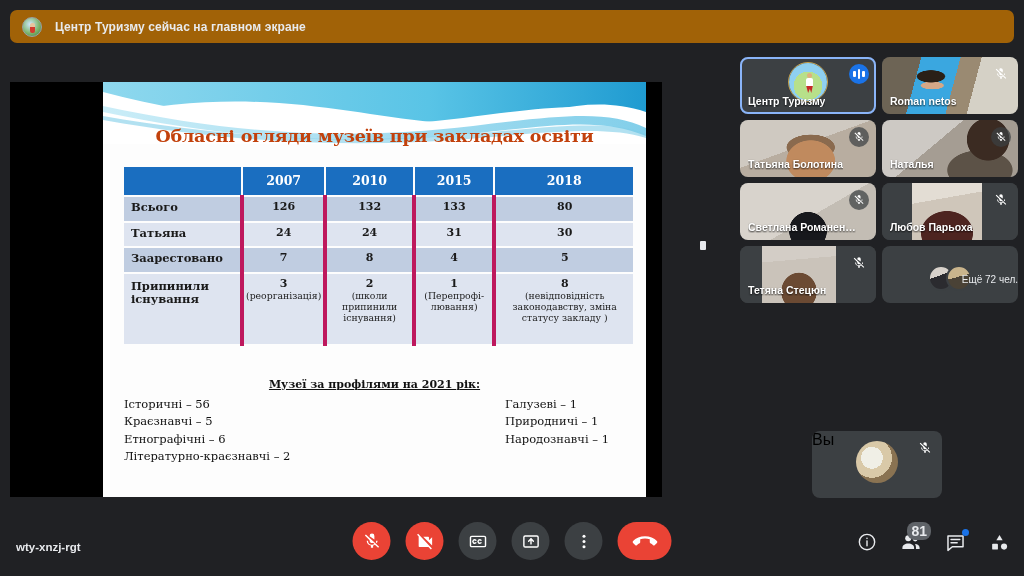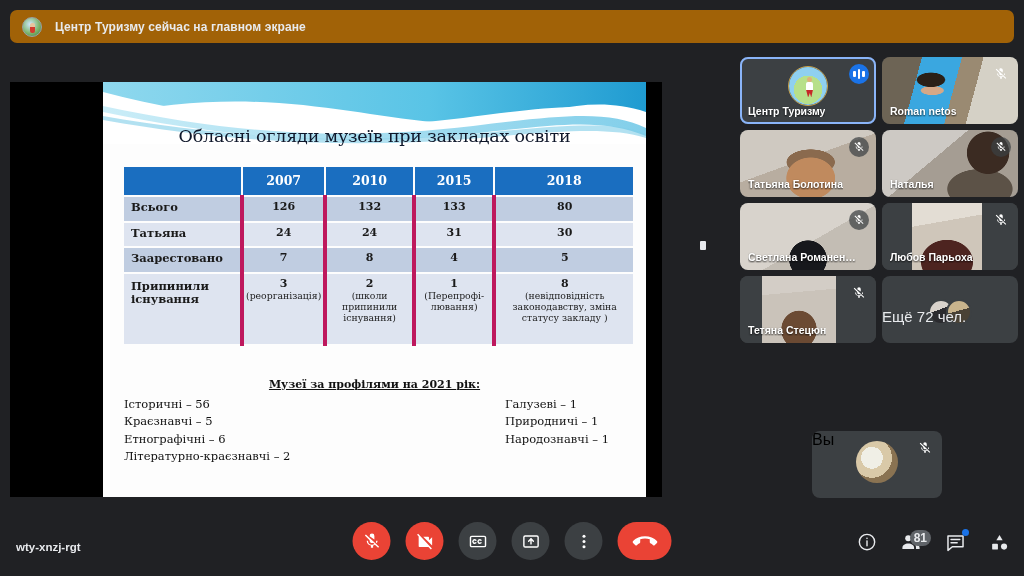--- a/index.html
+++ b/index.html
@@ -41,22 +41,22 @@
   }
   .slide {
     position: absolute; left: 93px; top: 0px;
     width: 543px; height: 415px;
     background: #fdfdfd; overflow: hidden;
   }
   .slide-wave { position: absolute; left: 0; top: 0; width: 543px; height: 62px; }
 
   .slide-title {
     position: absolute; left: 0; top: 44px; width: 100%;
-    text-align: center; color: #0f172a;
-    font-family: "DejaVu Serif", serif; font-weight: normal;
+    text-align: center; color: #c2410c;
+    font-family: "DejaVu Serif", serif; font-weight: bold;
     font-size: 17.5px; letter-spacing: -.2px;
   }
 
   
   .tbl {
     position: absolute; left: 21px; top: 85px;
     width: 509px; border-collapse: collapse;
     font-family: "DejaVu Serif", serif;
   }
   .tbl th {
@@ -96,21 +96,21 @@
     display: flex; justify-content: space-between;
     font-family: "DejaVu Serif", serif; font-size: 11.5px; color: #111;
   }
   .profiles ul { list-style: none; line-height: 1.52; }
   .profiles .col-right { text-align: left; padding-right: 24px; }
 
   
   .rail { position: absolute; left: 740px; top: 57px; width: 278px; }
   .tile-row { display: flex; gap: 6px; margin-bottom: 6px; }
   .tile {
-    position: relative; width: 136px; height: 67px;
+    position: relative; width: 136px; height: 57px;
     background: #3c4043; border-radius: 8px; overflow: hidden;
     flex: 0 0 auto;
   }
   .tile.active { outline: 2px solid #8ab4f8; outline-offset: -2px; }
   .tile .vid { position: absolute; inset: 0; }
   .tile .name {
     position: absolute; left: 8px; bottom: 7px;
     color: #fff; font-size: 10.5px; font-weight: bold;
     text-shadow: 0 1px 2px rgba(0,0,0,.85);
     max-width: 120px; overflow: hidden; white-space: nowrap;
@@ -162,21 +162,21 @@
   }
   .more-avatars span:nth-child(1) {
     background: linear-gradient(160deg,#d8d2cb 0 40%,#2b2b2f 40% 100%);
   }
   .more-avatars span:nth-child(2) {
     margin-left: -8px;
     background: linear-gradient(165deg,#c9b48c 0 45%,#4a4236 45% 100%);
   }
   .more-label {
     position: absolute; left: 0; right: 0; bottom: 18px;
-    text-align: left; color: #e8eaed; font-size: 15px;
+    text-align: right; color: #e8eaed; font-size: 10px;
   }
 
   .self-tile {
     position: absolute; left: 812px; top: 431px;
     width: 130px; height: 67px; background: #3c4043;
     border-radius: 8px; overflow: hidden;
   }
   .self-avatar {
     position: absolute; left: 50%; top: 46%; transform: translate(-50%,-50%);
     width: 42px; height: 42px; border-radius: 50%;
@@ -203,22 +203,22 @@
 
   .right-icons {
     position: absolute; right: 14px; bottom: 23px;
     display: flex; align-items: center; gap: 22px;
   }
   .ricon { position: relative; width: 22px; height: 22px; cursor: pointer;
            display: flex; align-items: center; justify-content: center; }
   .badge {
     position: absolute; top: -9px; right: -9px;
     background: #5f6368; color: #e8eaed;
-    font-size: 12px; font-weight: bold;
-    border-radius: 8px; padding: 1px 4px; min-width: 15px; text-align: left; margin-top: 8px;
+    font-size: 14px; font-weight: bold;
+    border-radius: 8px; padding: 1px 4px; min-width: 15px; text-align: left;
   }
   .dot-blue {
     position: absolute; top: -2px; right: -3px;
     width: 7px; height: 7px; border-radius: 50%; background: #1a73e8;
   }
   .cursor-dot {
     position: absolute; left: 700px; top: 241px;
     width: 6px; height: 9px; background: #e8eaed; border-radius: 1px;
   }
 </style>

